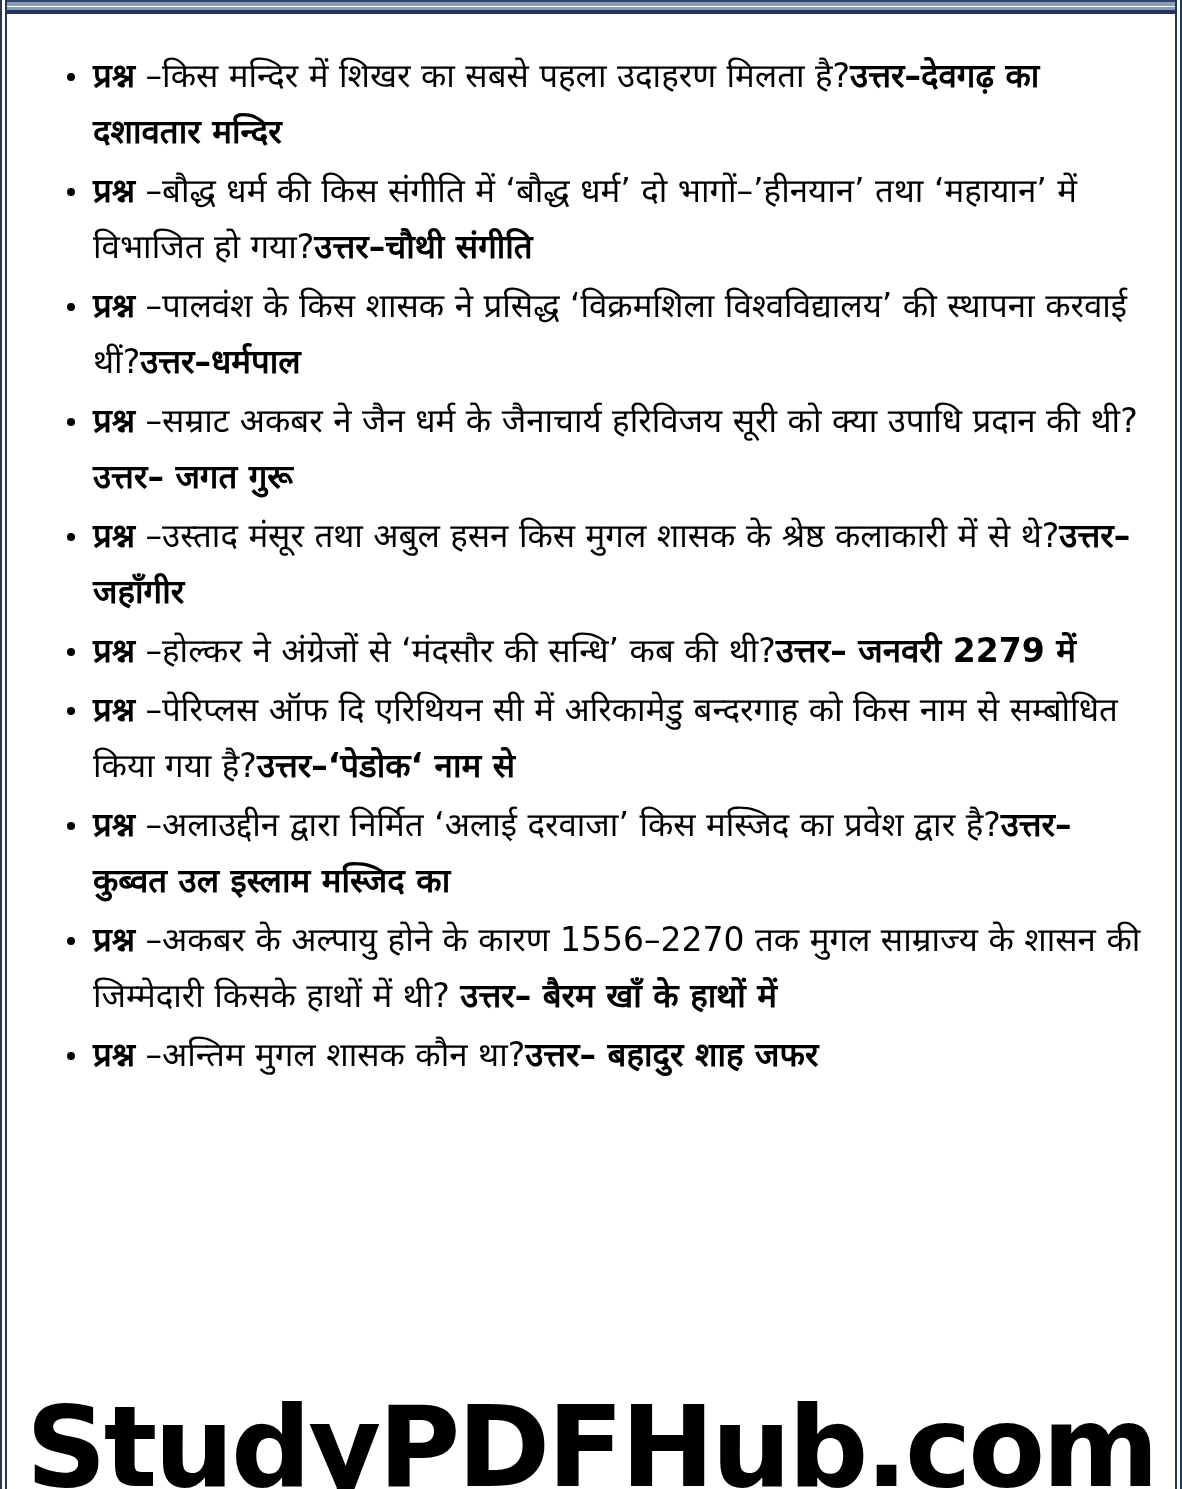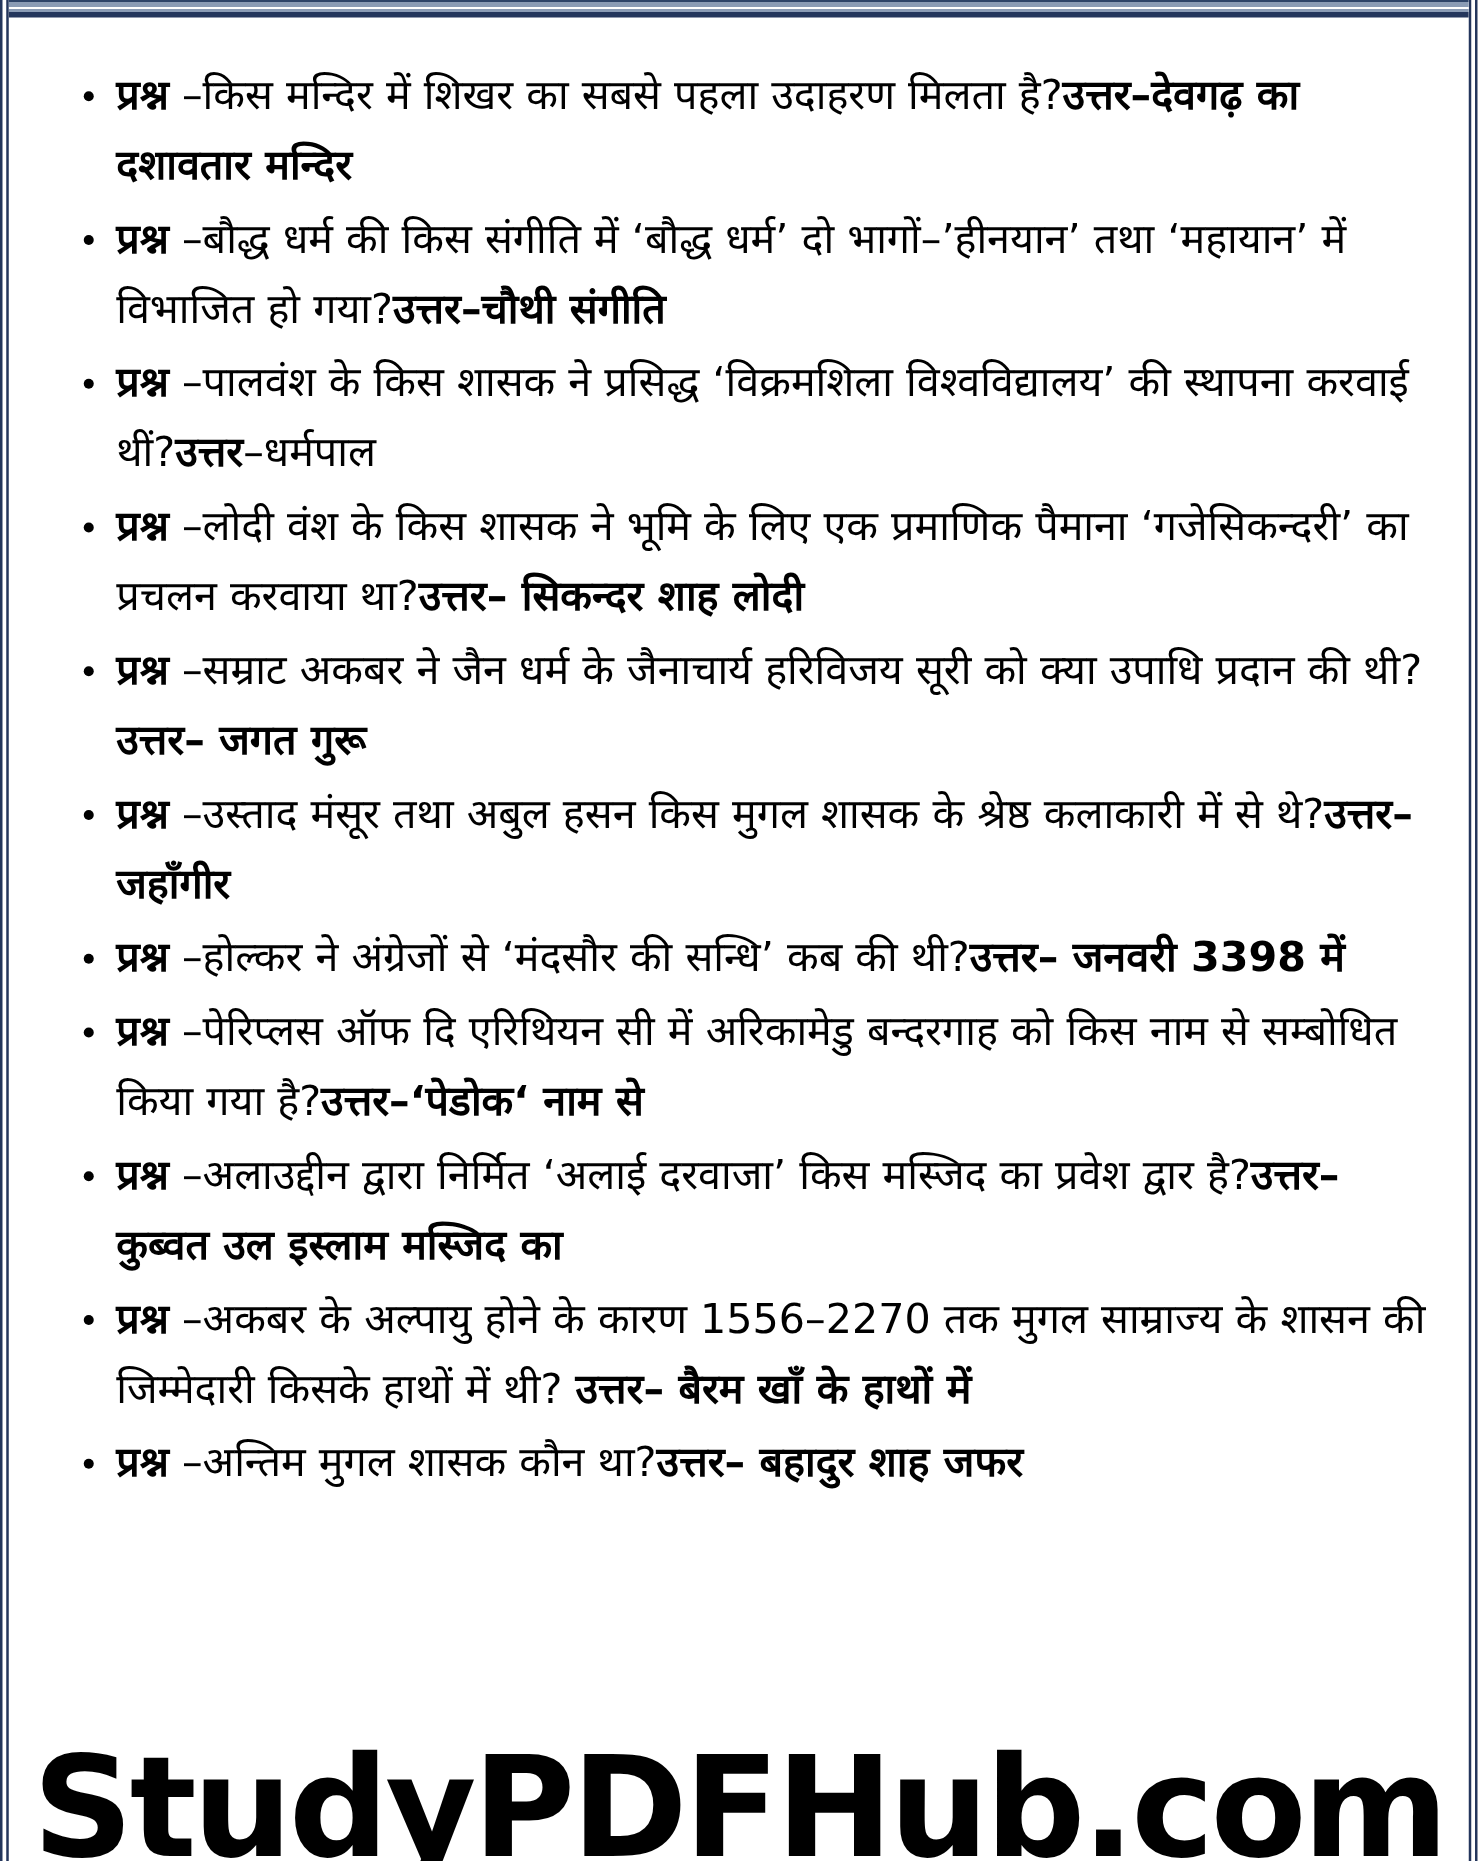--- a/index.html
+++ b/index.html
@@ -52,21 +52,21 @@
     position: absolute;
     left: 2px;
     top: 25px;
     width: 8px;
     height: 8px;
     border-radius: 50%;
     background: #000000;
   }
   .b { font-weight: bold; }
   .ans { font-weight: bold; }
-  .ans.reg { font-weight: normal; }
+  .ans.reg { font-weight: bold; }
   .watermark {
     position: absolute;
     left: 50%;
     top: 1380px;
     transform: translateX(-50%);
     font-size: 112px;
     line-height: 1.2;
     font-weight: 700;
     letter-spacing: -3px;
     white-space: nowrap;
@@ -91,39 +91,35 @@
       <span class="dot"></span>
       <span class="b">प्रश्न</span><span> –बौद्ध धर्म की किस संगीति में ‘बौद्ध धर्म’ दो भागों–’हीनयान’ तथा ‘महायान’ में विभाजित हो गया?</span><span class="b">उत्तर</span><span class="ans">–चौथी संगीति</span>
     </li>
 
     <li>
       <span class="dot"></span>
       <span class="b">प्रश्न</span><span> –पालवंश के किस शासक ने प्रसिद्ध ‘विक्रमशिला विश्वविद्यालय’ की स्थापना करवाई थीं?</span><span class="b">उत्तर</span><span class="ans reg">–धर्मपाल</span>
     </li>
 
 
-    <li>
-      <span class="dot"></span>
-      <span class="b">प्रश्न</span><span> –लोदी वंश के किस शासक ने भूमि के लिए एक प्रमाणिक पैमाना ‘गजेसिकन्दरी’ का प्रचलन करवाया था?</span><span class="b">उत्तर</span><span class="ans">– सिकन्दर शाह लोदी</span>
-    </li>
 
 
     <li>
       <span class="dot"></span>
       <span class="b">प्रश्न</span><span> –सम्राट अकबर ने जैन धर्म के जैनाचार्य हरिविजय सूरी को क्या उपाधि प्रदान की थी? </span><span class="b">उत्तर</span><span class="ans">– जगत गुरू</span>
     </li>
 
     <li>
       <span class="dot"></span>
       <span class="b">प्रश्न</span><span> –उस्ताद मंसूर तथा अबुल हसन किस मुगल शासक के श्रेष्ठ कलाकारी में से थे?</span><span class="b">उत्तर</span><span class="ans">– जहाँगीर</span>
     </li>
 
     <li>
       <span class="dot"></span>
-      <span class="b">प्रश्न</span><span> –होल्कर ने अंग्रेजों से ‘मंदसौर की सन्धि’ कब की थी?</span><span class="b">उत्तर</span><span class="ans">– जनवरी 3398 में</span>
+      <span class="b">प्रश्न</span><span> –होल्कर ने अंग्रेजों से ‘मंदसौर की सन्धि’ कब की थी?</span><span class="b">उत्तर</span><span class="ans">– जनवरी 2279 में</span>
     </li>
 
     <li>
       <span class="dot"></span>
       <span class="b">प्रश्न</span><span> –पेरिप्लस ऑफ दि एरिथियन सी में अरिकामेडु बन्दरगाह को किस नाम से सम्बोधित किया गया है?</span><span class="b">उत्तर</span><span class="ans">–‘पेडोक‘ नाम से</span>
     </li>
 
     <li>
       <span class="dot"></span>
       <span class="b">प्रश्न</span><span> –अलाउद्दीन द्वारा निर्मित ‘अलाई दरवाजा’ किस मस्जिद का प्रवेश द्वार है?</span><span class="b">उत्तर</span><span class="ans">– कुब्वत उल इस्लाम मस्जिद का</span>

